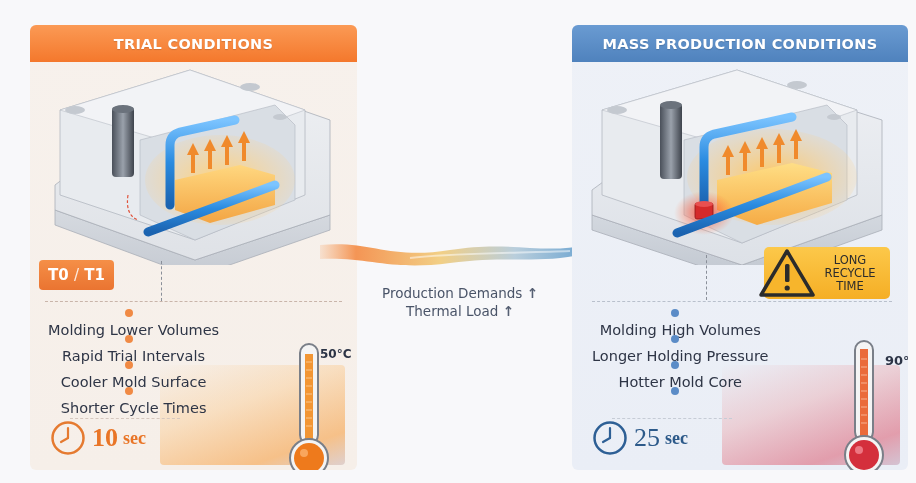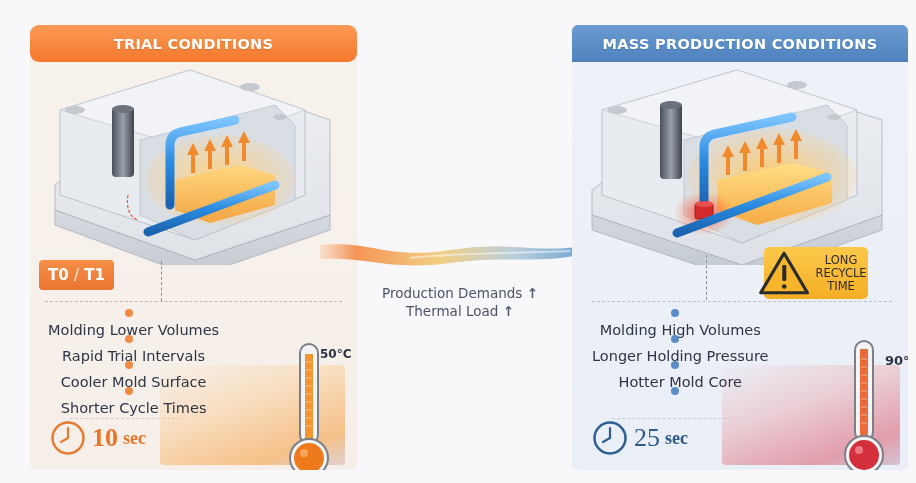--- a/index.html
+++ b/index.html
@@ -21,21 +21,21 @@
     .panel.right { left: 572px; width: 336px; background: linear-gradient(180deg, #eef1f7 0%, #eaeef6 100%); }
     .panel-header {
       height: 37px;
       display: flex; align-items: center; justify-content: center;
       color: #fff;
       font-weight: bold;
       font-size: 14.5px;
       letter-spacing: 0.3px;
       text-shadow: 0 1px 1px rgba(0,0,0,0.15);
     }
-    .left .panel-header { background: linear-gradient(180deg, #fb9a55 0%, #f4782c 100%); border-radius: 9px; }
+    .left .panel-header { background: linear-gradient(180deg, #fb9a55 0%, #f4782c 100%); }
     .right .panel-header { background: linear-gradient(180deg, #6a9bd2 0%, #4f82bd 100%); font-size: 14.5px; }
 
     .mold { position: absolute; top: 40px; left: 0; width: 100%; height: 200px; }
 
     .badge-t {
       position: absolute; left: 9px; top: 235px;
       background: linear-gradient(180deg, #f58f47, #ea7431);
       color: #fff; font-weight: bold; font-size: 15px;
       padding: 6px 9px; border-radius: 4px;
     }
@@ -79,21 +79,21 @@
     .right .timer { left: 20px; }
 
     .thermo { position: absolute; width: 56px; height: 140px; }
     .left .thermo { left: 255px; top: 315px; }
     .right .thermo { left: 268px; top: 312px; }
     .temp-label { position: absolute; font-size: 12px; font-weight: bold; color: #2c3446; }
     .left .temp-label { left: 290px; top: 322px; }
     .right .temp-label { left: 305px; top: 328px; font-size: 13px; margin-left: 8px; }
 
     .warning {
-      position: absolute; left: 192px; top: 222px; width: 104px; height: 52px;
+      position: absolute; left: 192px; top: 222px; width: 126px; height: 52px;
       background: linear-gradient(180deg, #fcc84a, #f5ae25);
       border-radius: 5px;
       display: flex; align-items: center;
     }
     .warning svg { margin-left: -6px; }
     .warning .txt {
       font-size: 11.5px; color: #2c2c2c; text-align: center; line-height: 13px;
       margin-left: 4px; width: 60px;
     }
 

